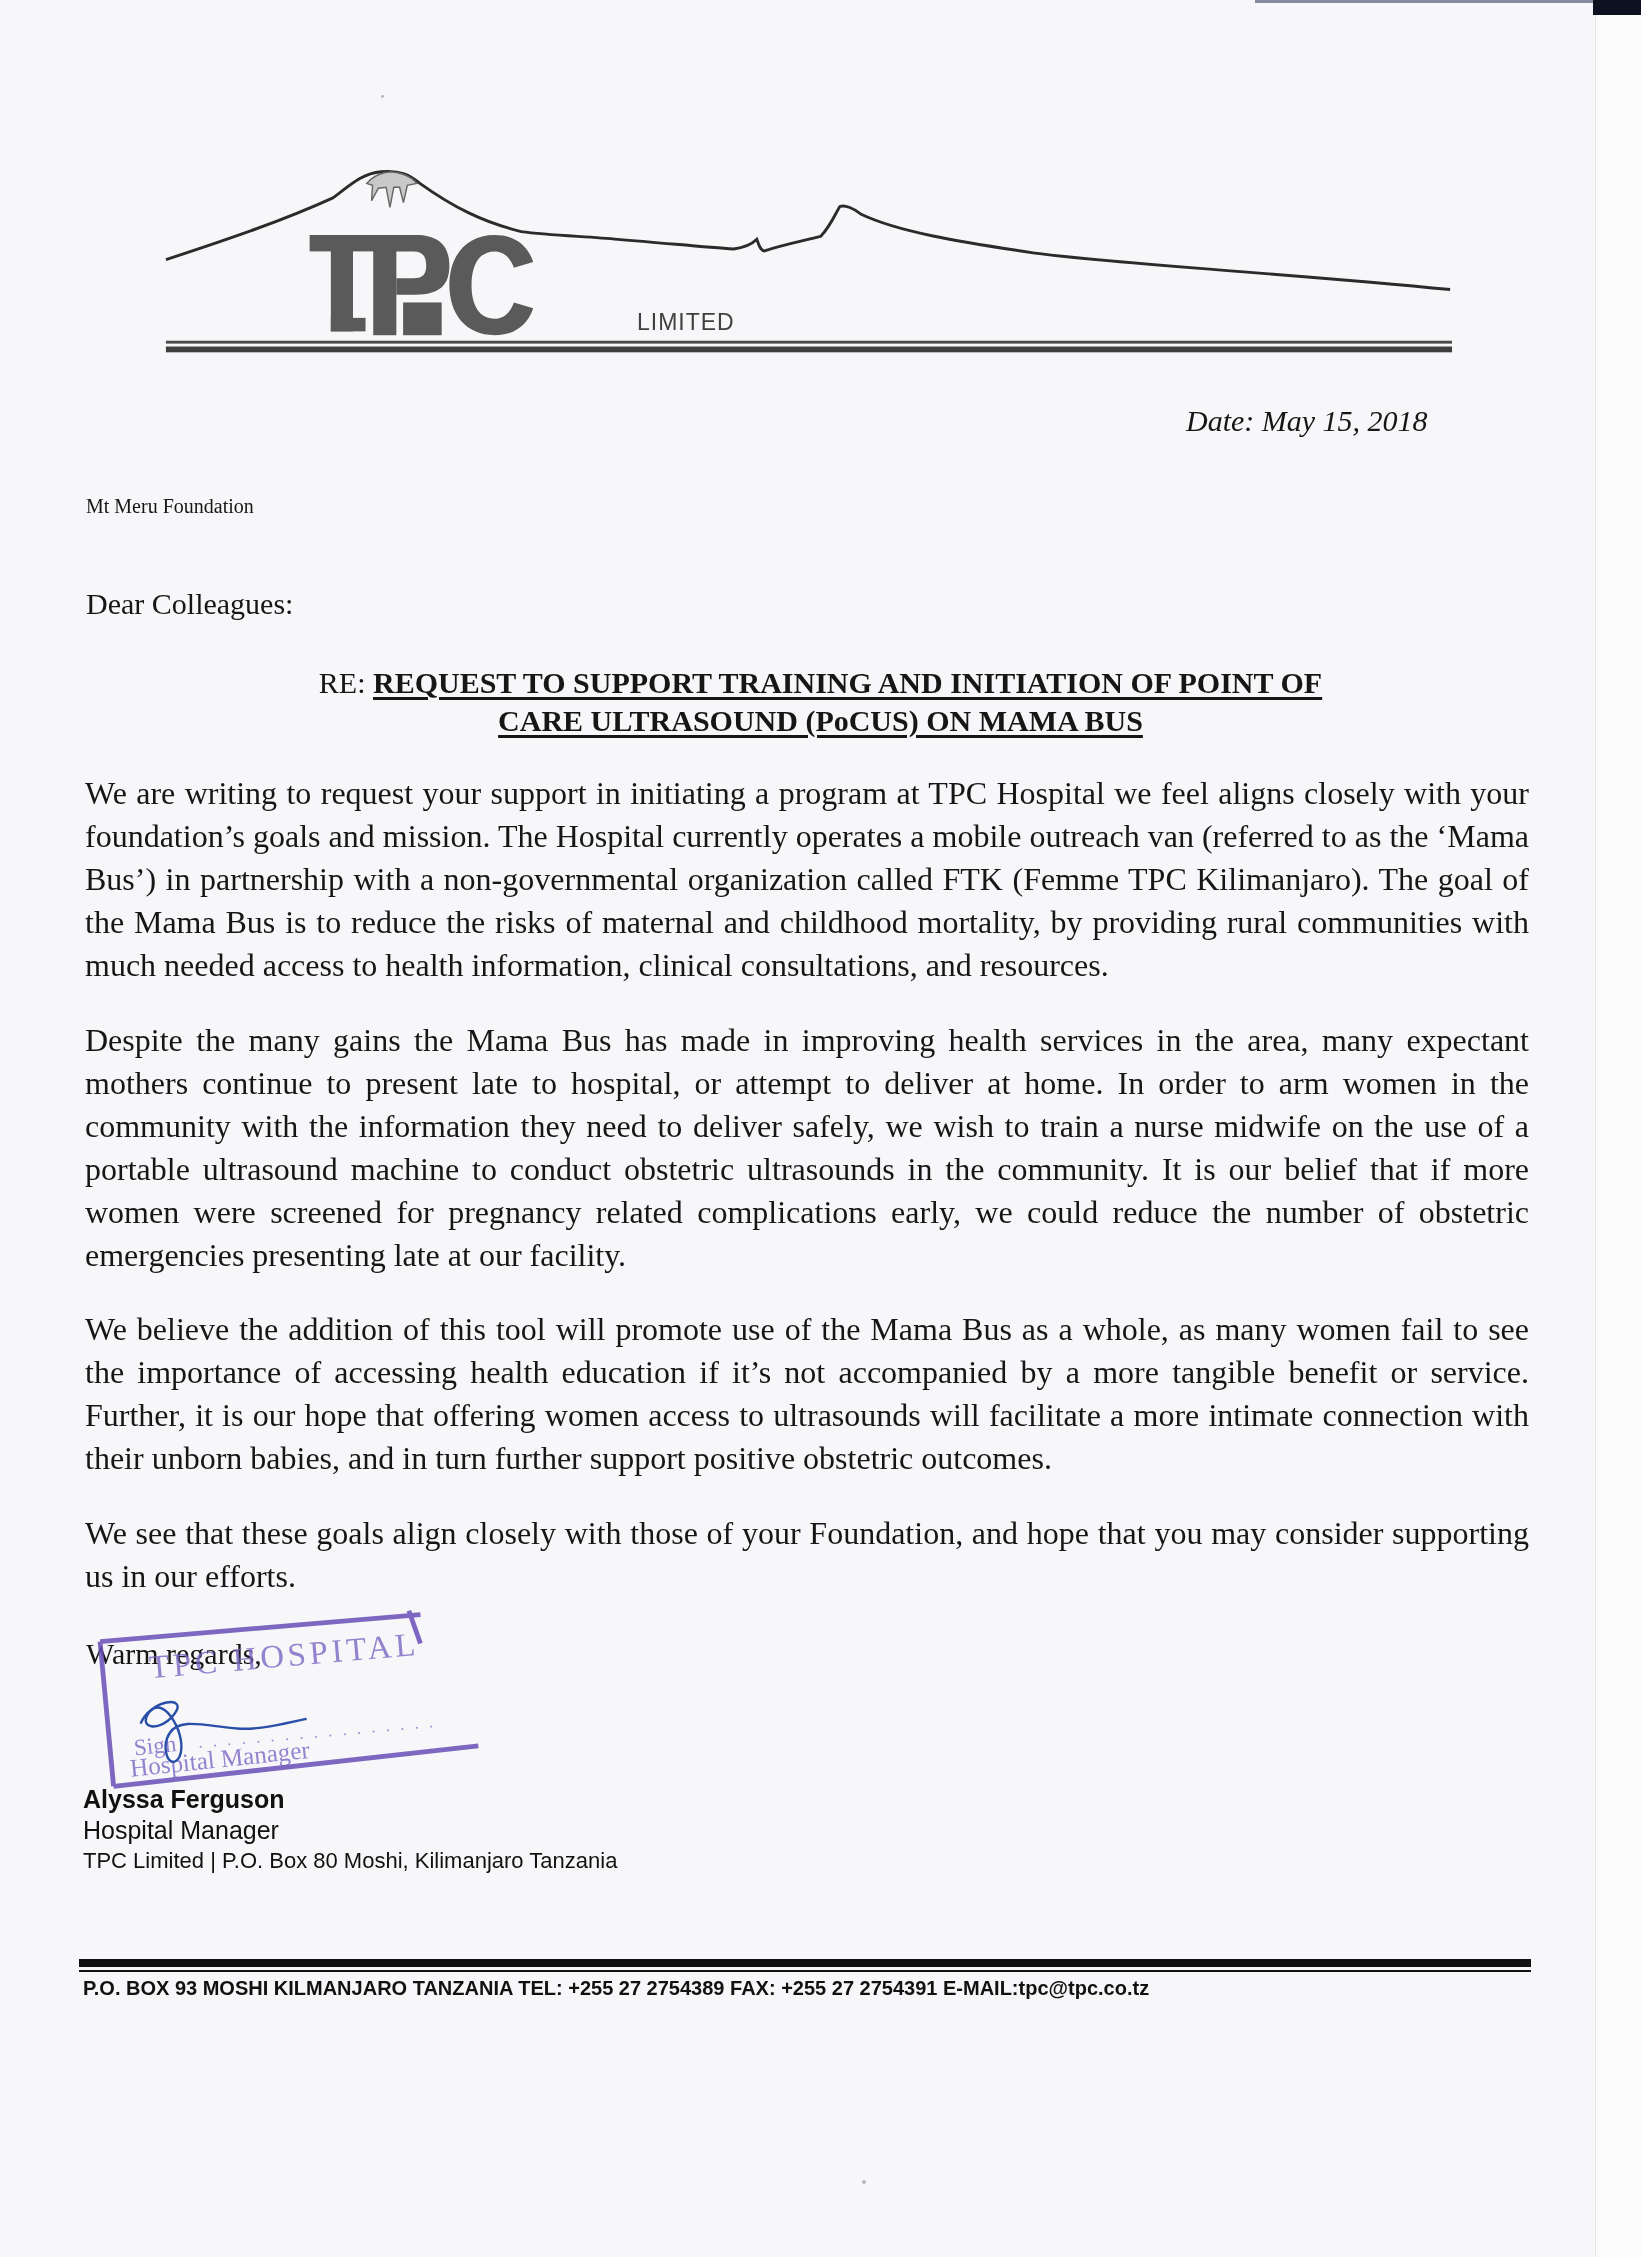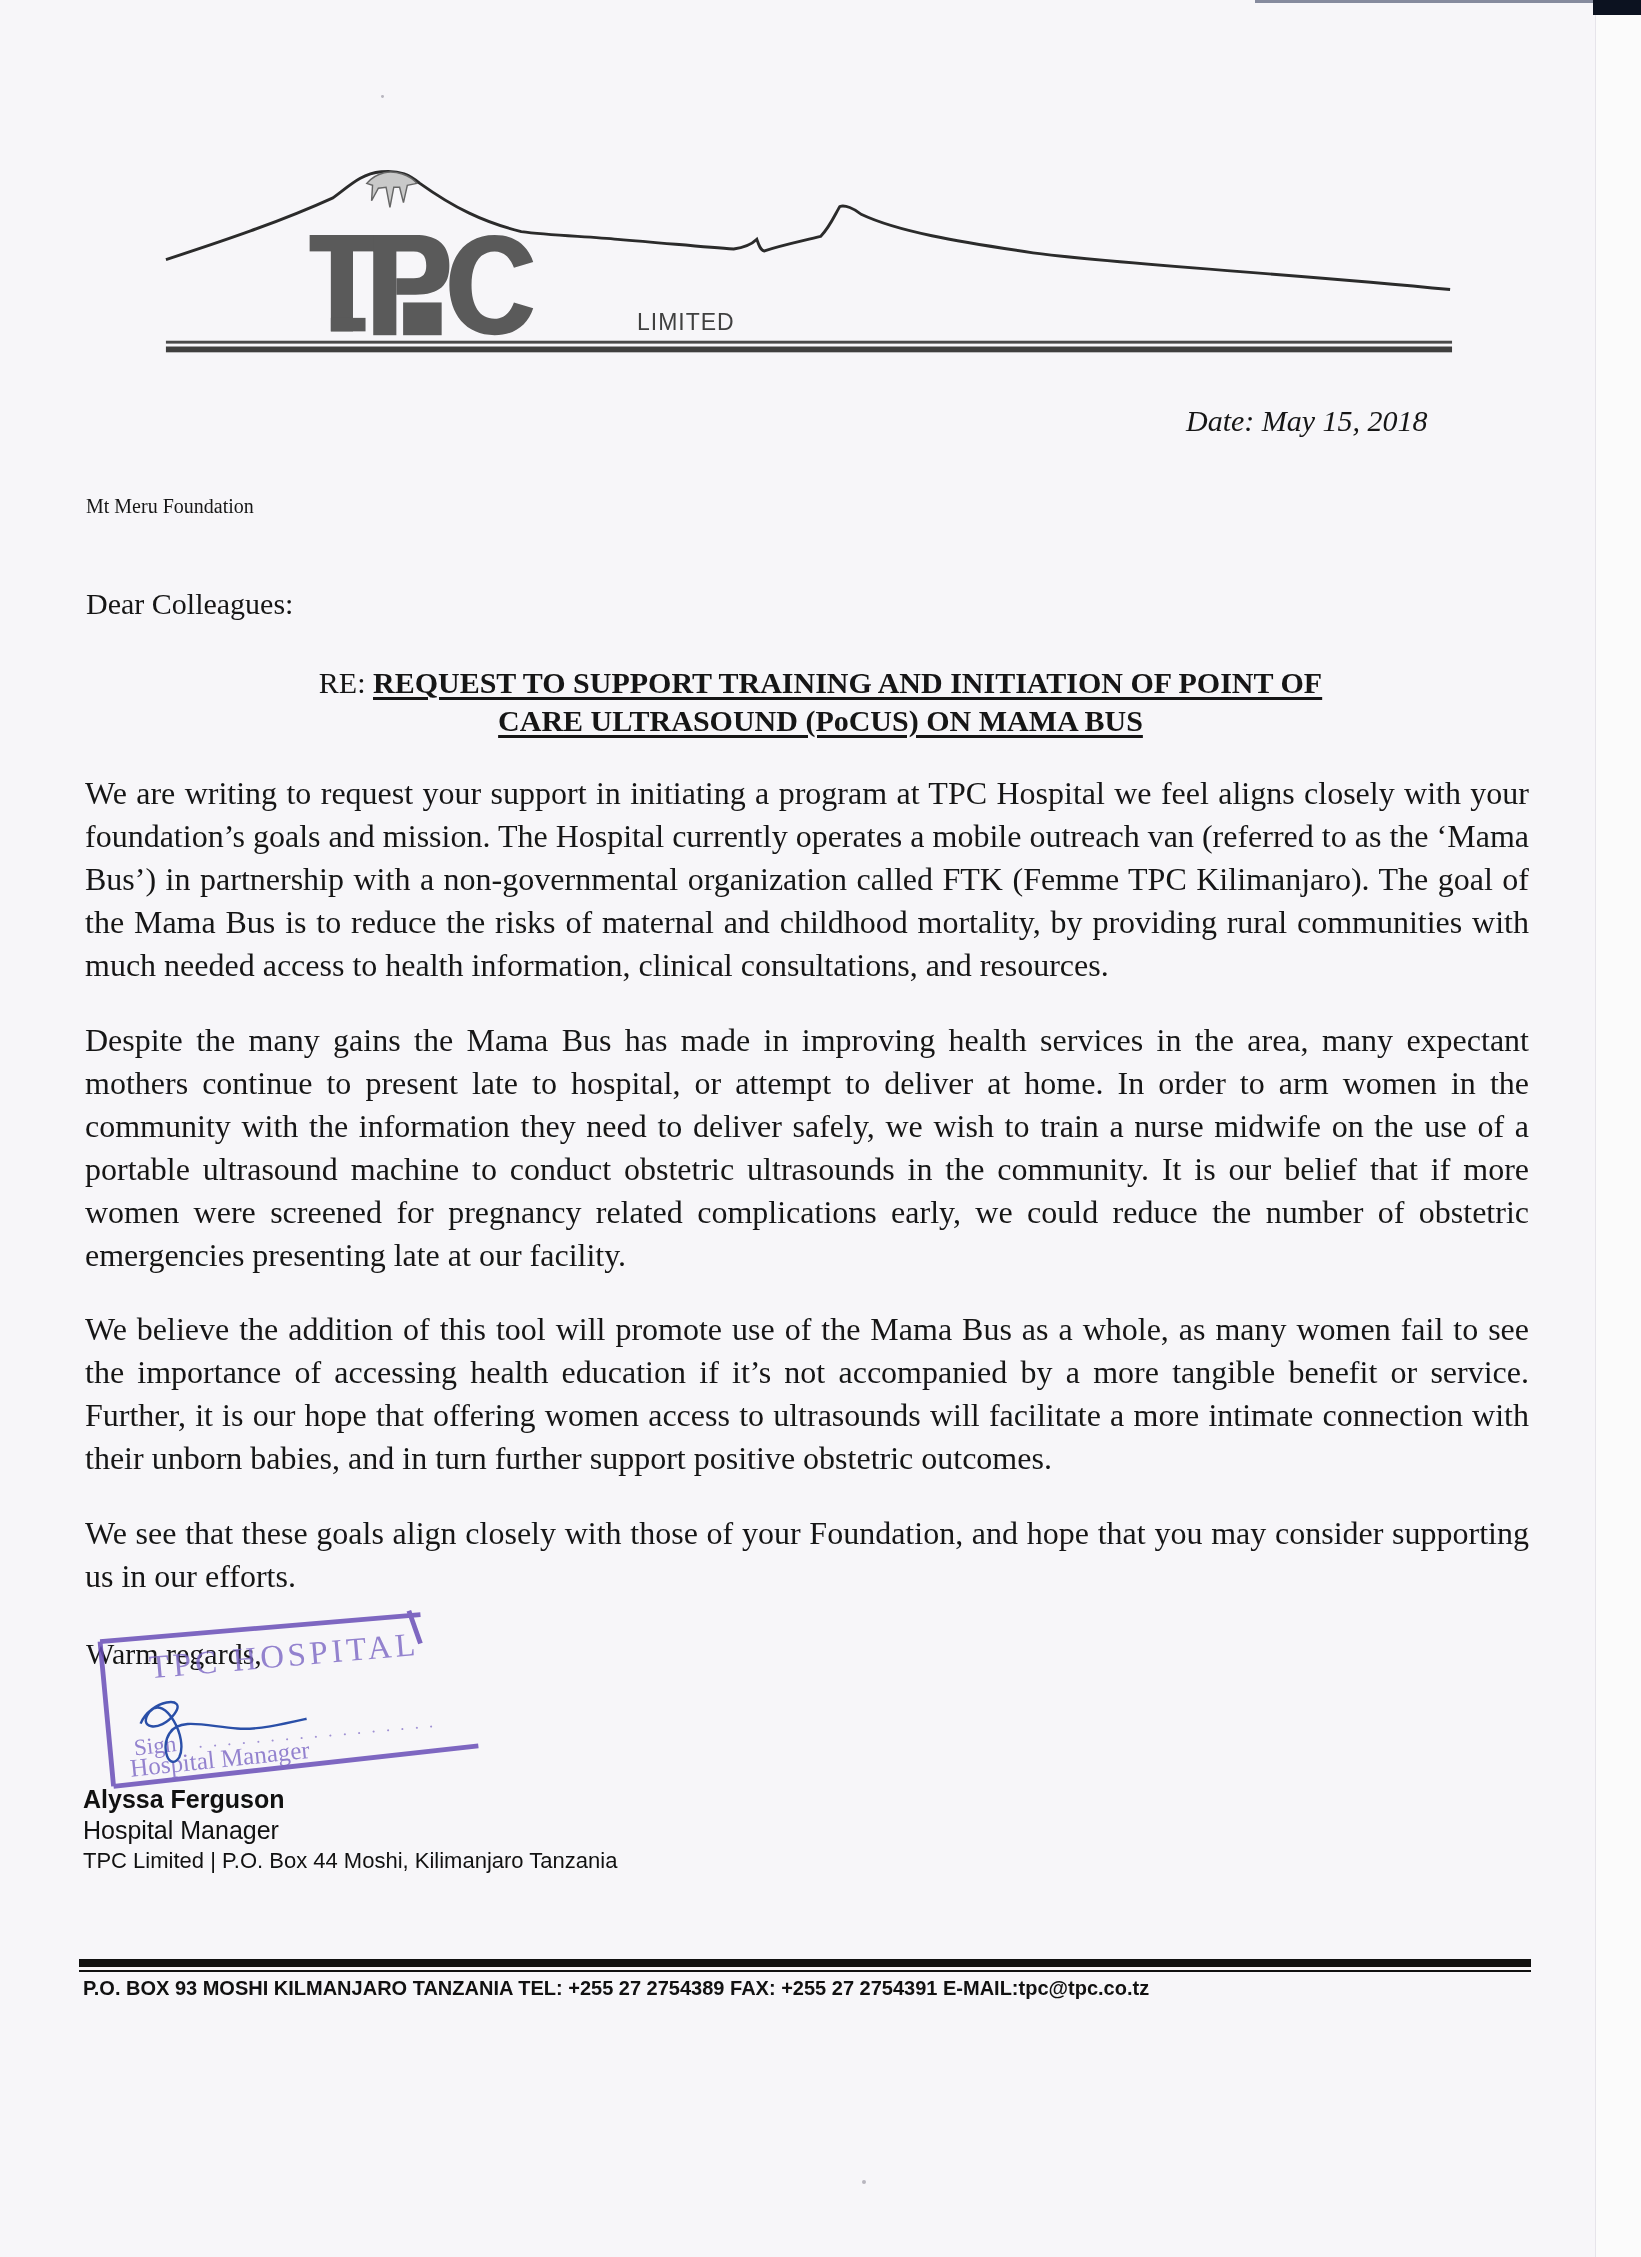--- a/index.html
+++ b/index.html
@@ -128,21 +128,21 @@
     <text x="44" y="158" transform="rotate(-6 44 158)" fill="#7b66c4" opacity="0.8" font-family="Liberation Serif, serif" font-size="24">Sign</text>
     <text x="110" y="150" transform="rotate(-5 110 150)" fill="#7b66c4" opacity="0.7" font-family="Liberation Serif, serif" font-size="18" letter-spacing="3">. . . . .  . . . . . . .  . . . . .</text>
 
     <path d="M50,125 C60,100 100,95 85,115 C70,135 45,130 60,112 C75,95 100,140 90,160 C80,175 70,150 80,135 C90,118 120,128 150,130 C170,132 200,125 222,120" fill="none" stroke="#2a4fa8" stroke-width="2.5"></path>
   </svg>
 </div>
 
 <div class="sig-block">
   <div class="sig-name">Alyssa Ferguson</div>
   <div class="sig-role">Hospital Manager</div>
-  <div class="sig-line">TPC Limited | P.O. Box 44 Moshi, Kilimanjaro Tanzania</div>
+  <div class="sig-line">TPC Limited | P.O. Box 80 Moshi, Kilimanjaro Tanzania</div>
 </div>
 
 <div class="footer-rule-thick"></div>
 <div class="footer-rule-thin"></div>
 <div class="footer-text">P.O. BOX 93 MOSHI KILMANJARO TANZANIA TEL: +255 27 2754389 FAX: +255 27 2754391 E-MAIL:tpc@tpc.co.tz</div>
 
 <div class="speck" style="left:862px;top:2180px;"></div>
 <div class="speck" style="left:381px;top:95px;width:2.9px;height:2.9px;"></div>
 
 

